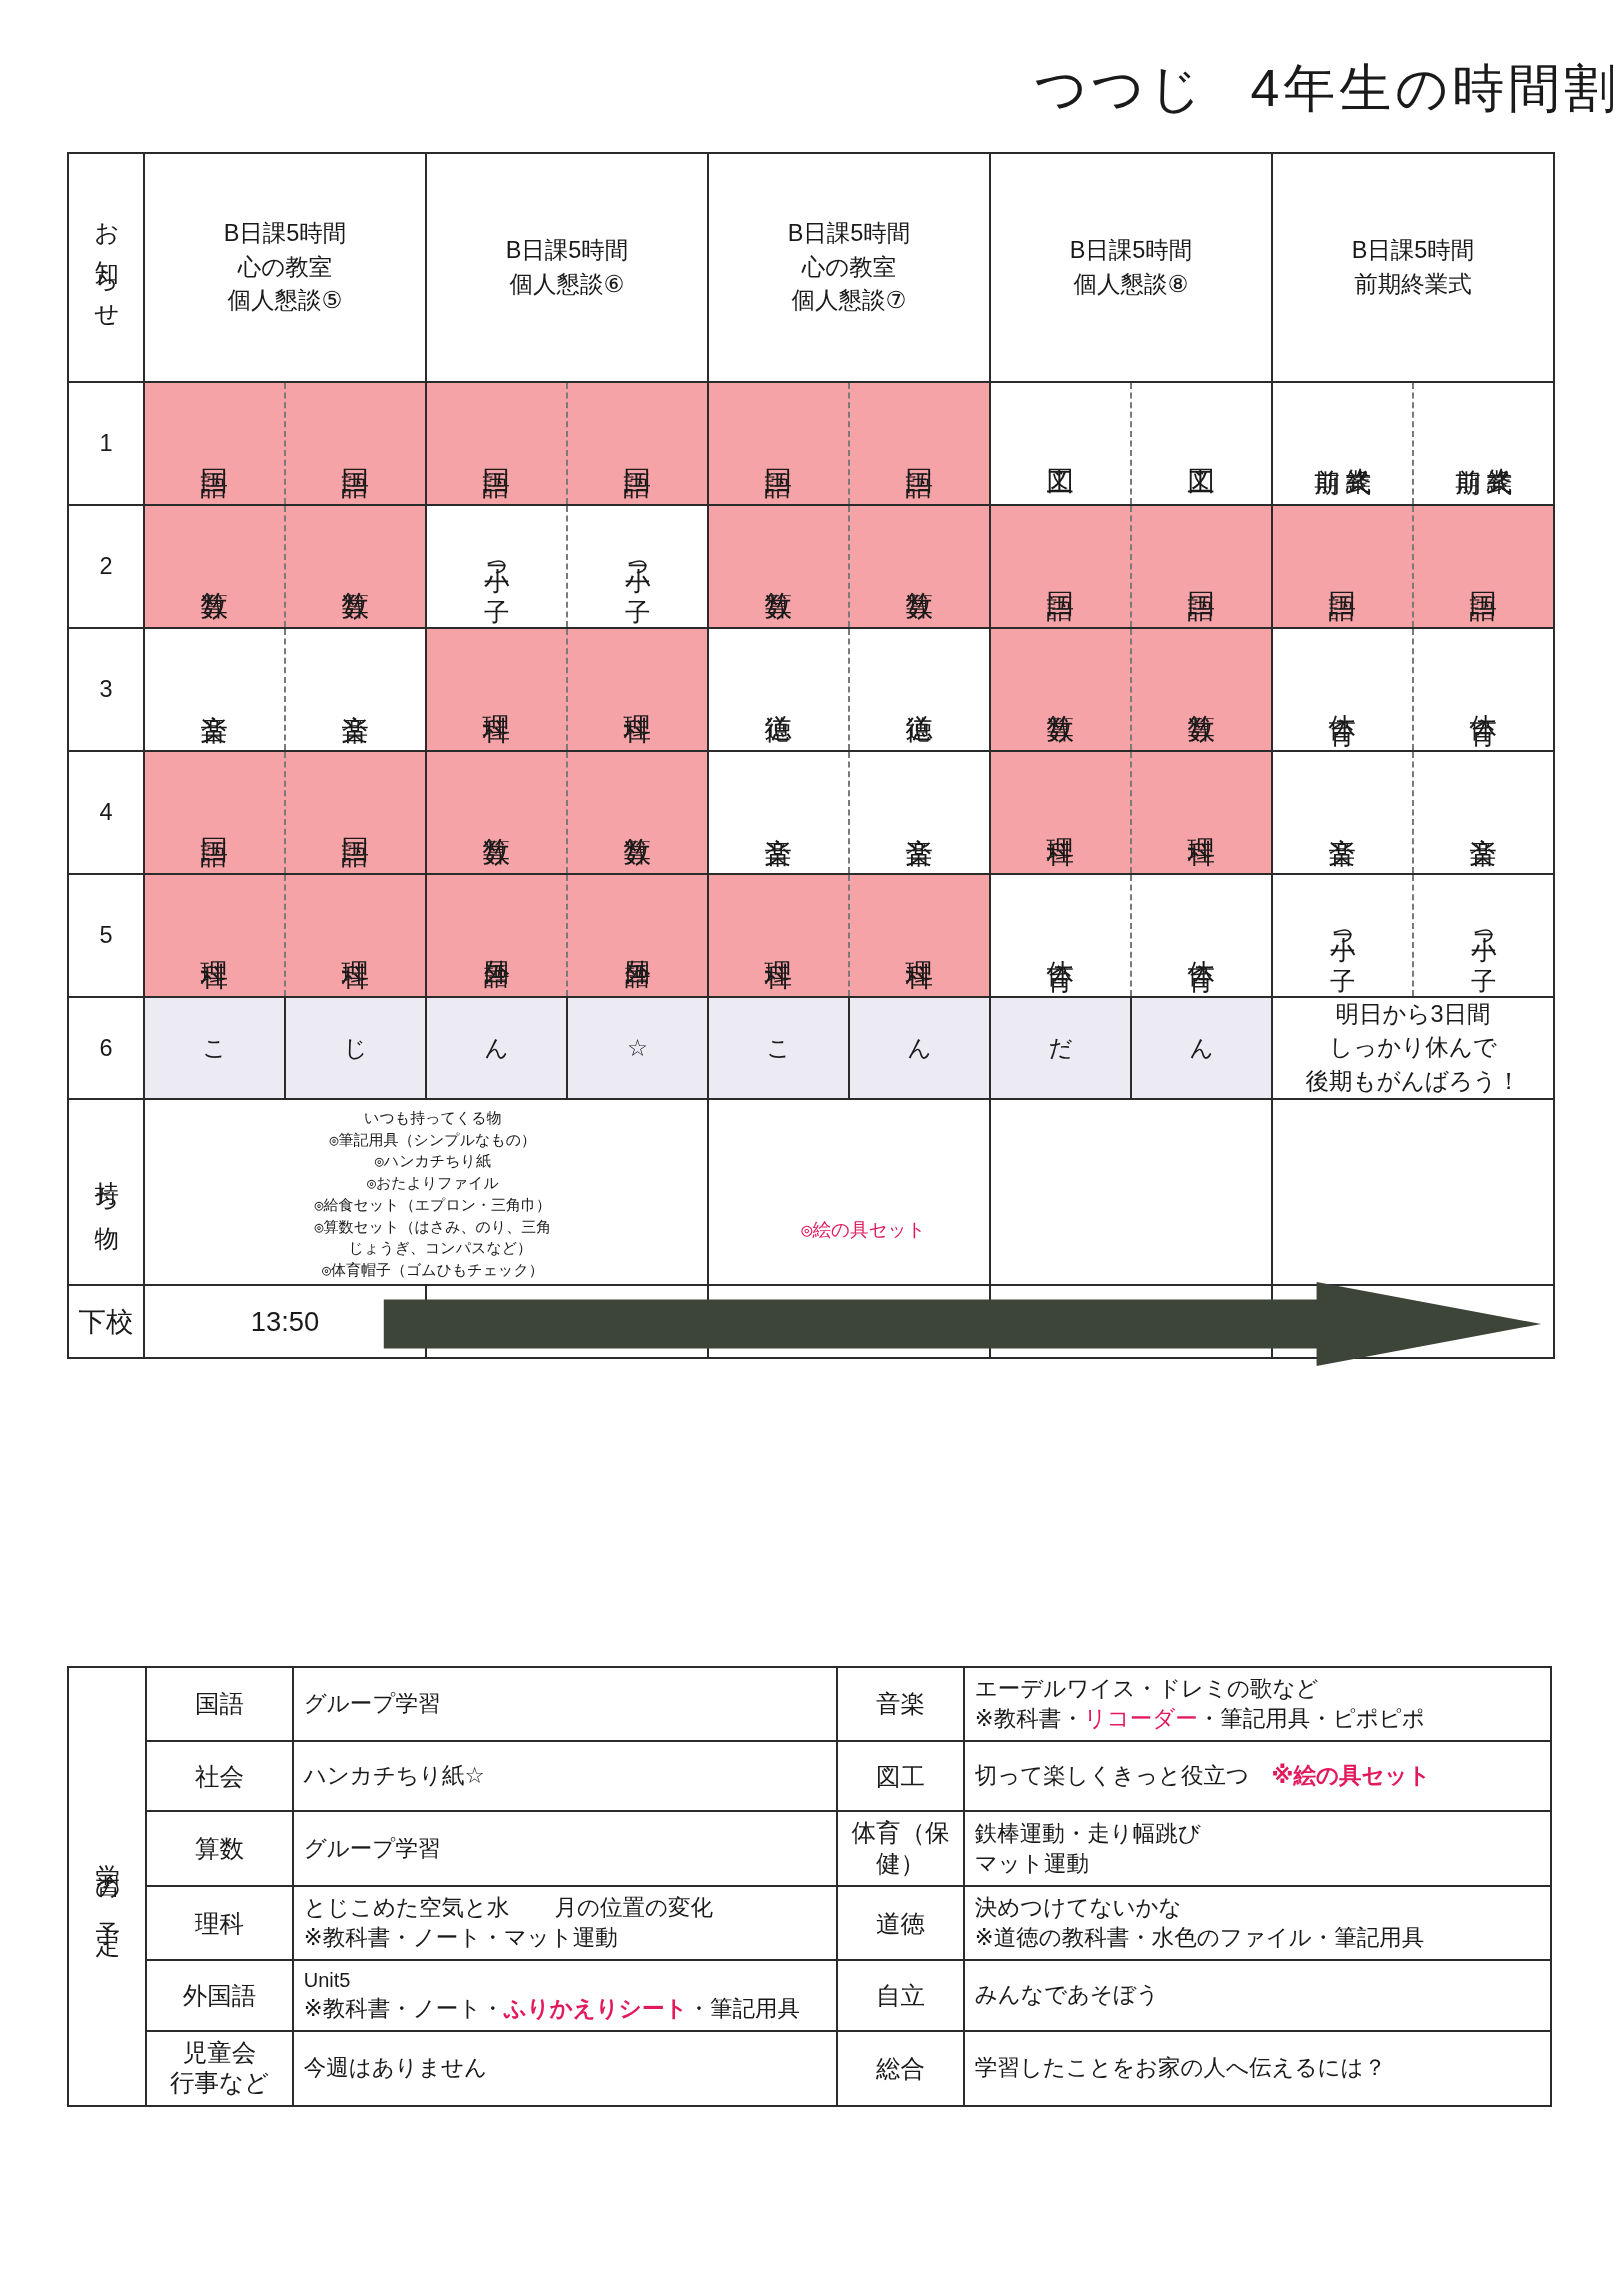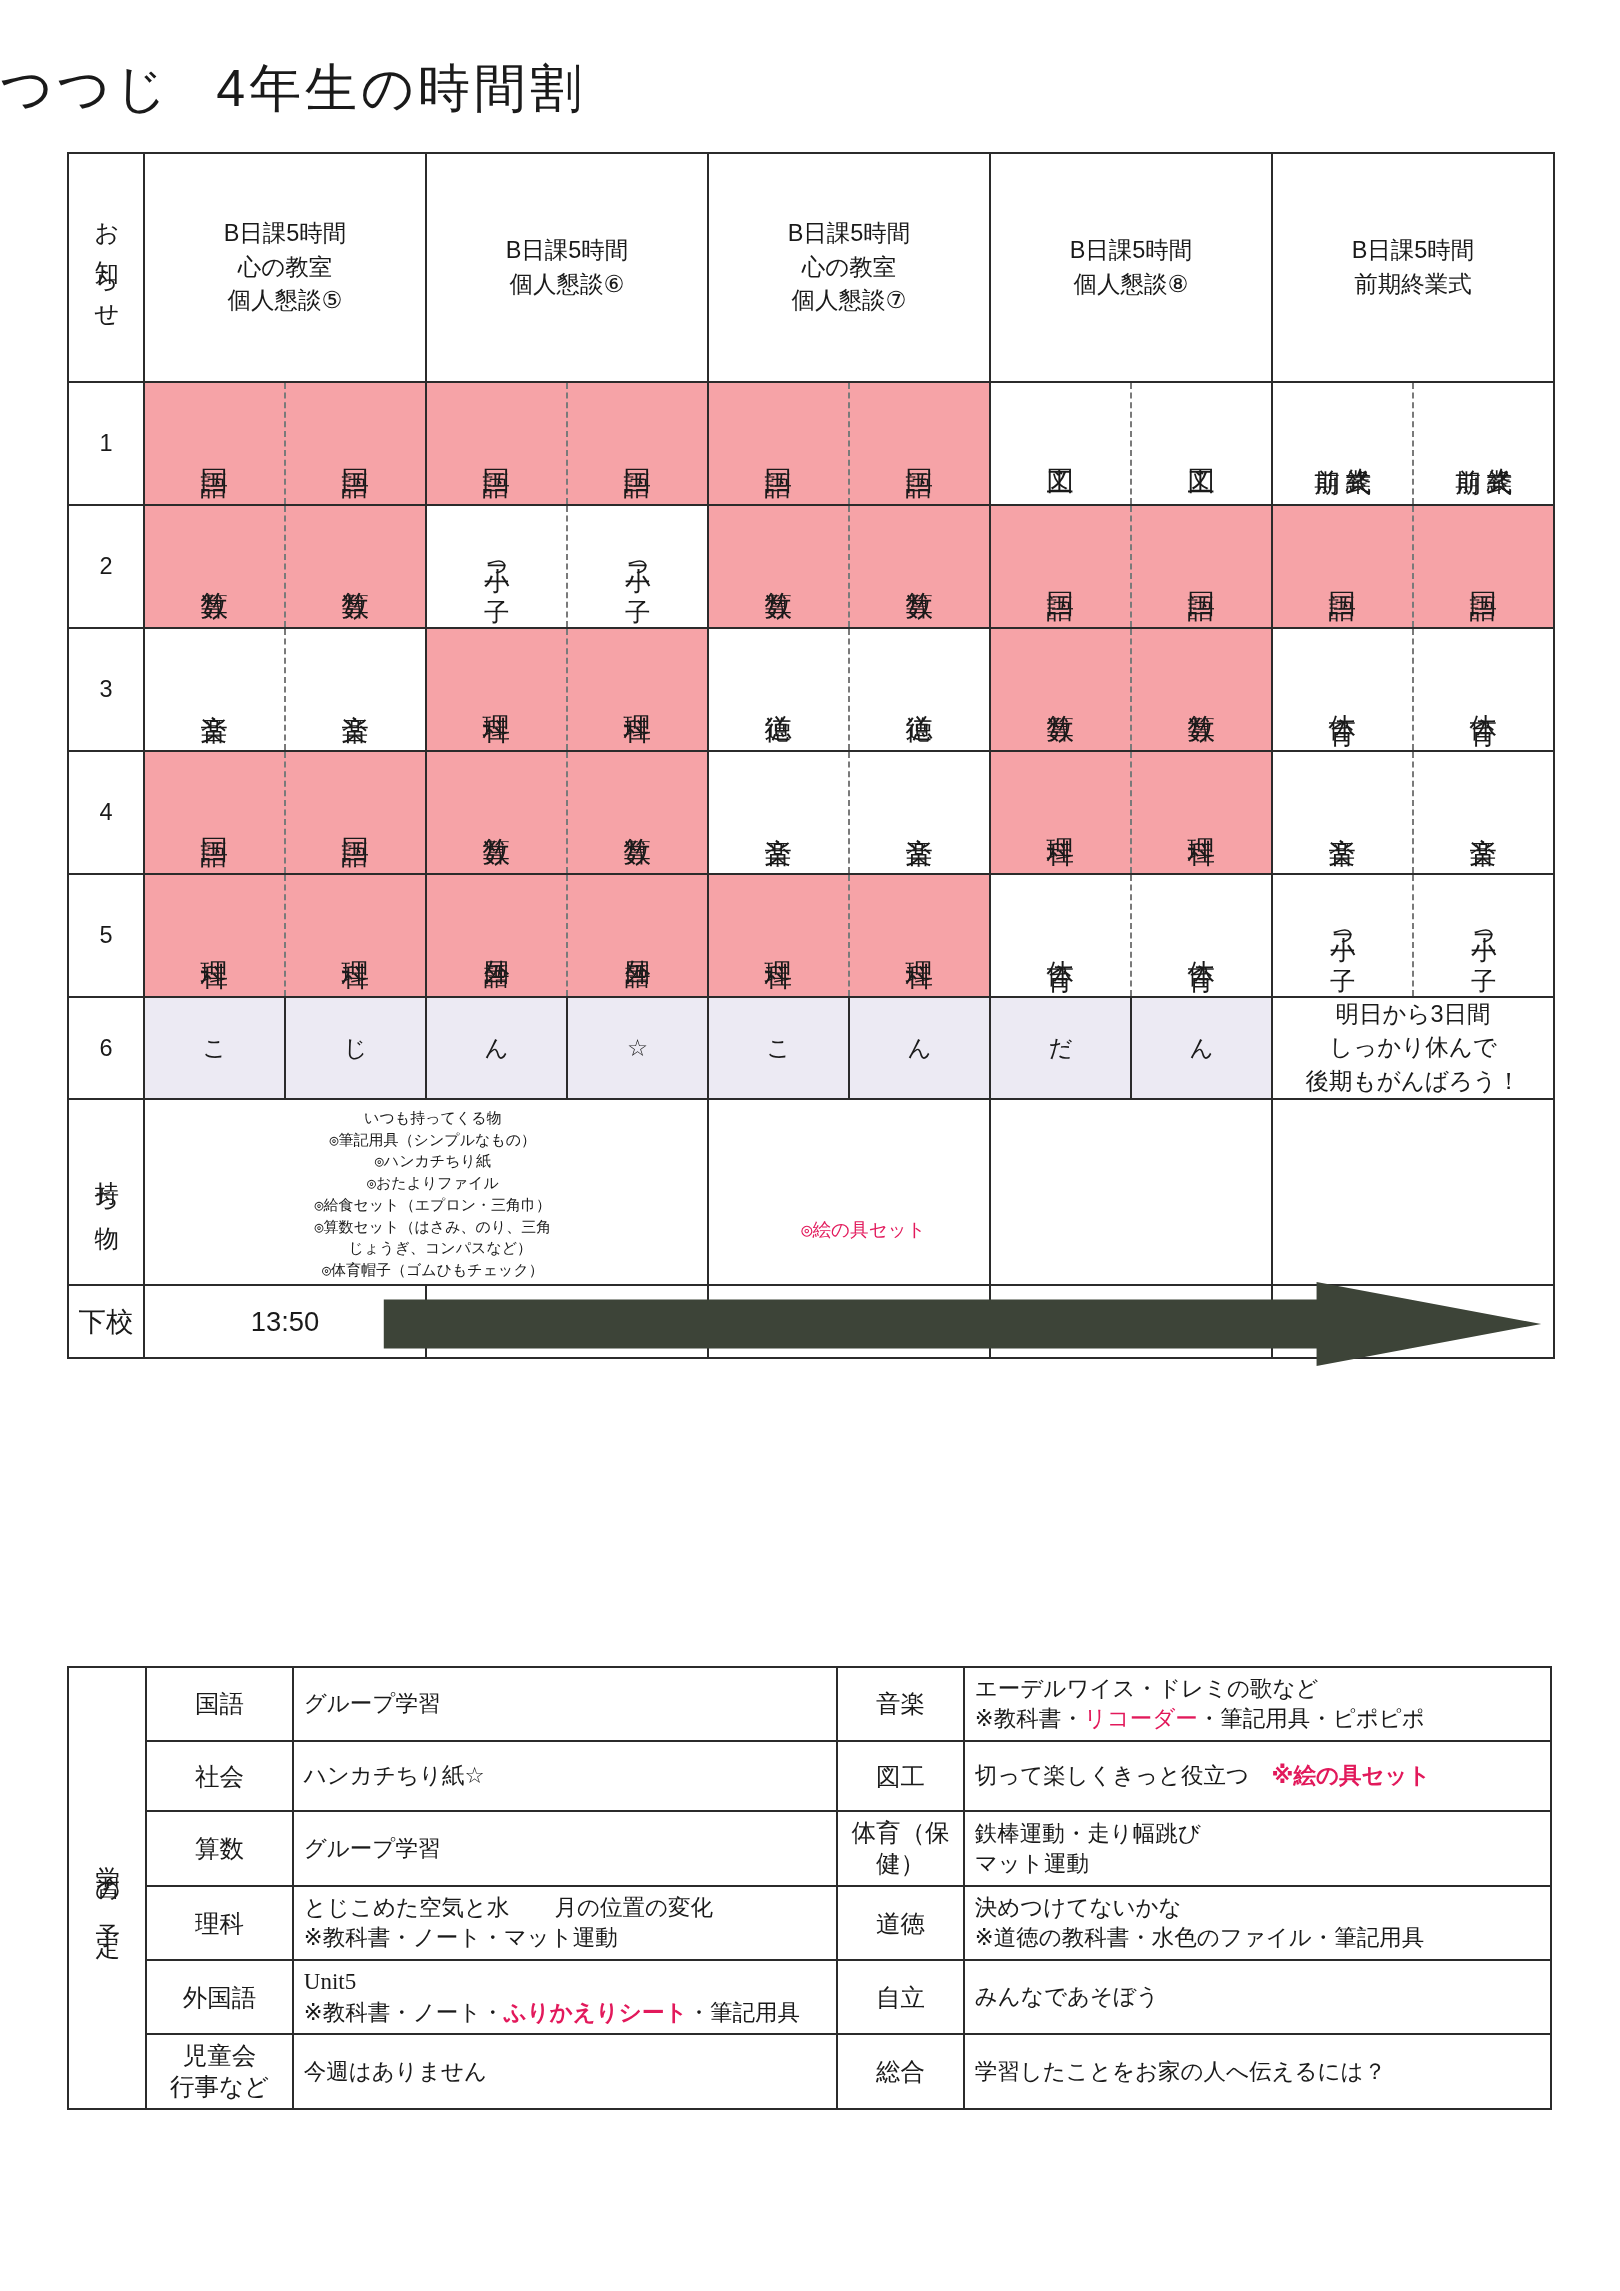--- a/index.html
+++ b/index.html
@@ -8,21 +8,21 @@
     background:#ffffff;
     font-family:"Liberation Sans","DejaVu Sans",sans-serif;
     color:#1a1a1a;
     -webkit-font-smoothing:antialiased;
   }
   .page{position:relative;width:1620px;height:2292px;}
 
   
   .title{
     position:absolute;left:0;top:54px;width:1620px;
-    text-align:left;
+    text-align:right;
     font-size:52px;
     letter-spacing:3.9px;
     font-weight:400;
   }
   .title .gap{display:inline-block;width:45px;}
 
   
   table{border-collapse:collapse;}
   .tt{
     position:absolute;left:67px;top:152px;width:1484px;
@@ -106,21 +106,21 @@
   }
   .bt td{
     border:2px solid #2b2b2b;
     font-size:22.5px;
     padding:5.9px 9.8px;
     vertical-align:middle;
     height:57px;
   }
   .bt .sub{font-size:24.5px;text-align:center;}
   .bt .body{font-size:22.5px;line-height:1.33;}
-  .bt .body .big{font-size:23px;font-family:Liberation Serif, serif;}
+  .bt .body .big{font-size:20px;}
   .red{color:#e2195b;}
   .redb{color:#e2195b;font-weight:bold;}
   .bt .leftlbl{width:78px;text-align:center;}
   .leftlbl .lbl-vert{font-size:24.5px;letter-spacing:9.8px;}
   .two{line-height:1.25;}
 </style>
 </head>
 <body>
 
 <div class="page">

